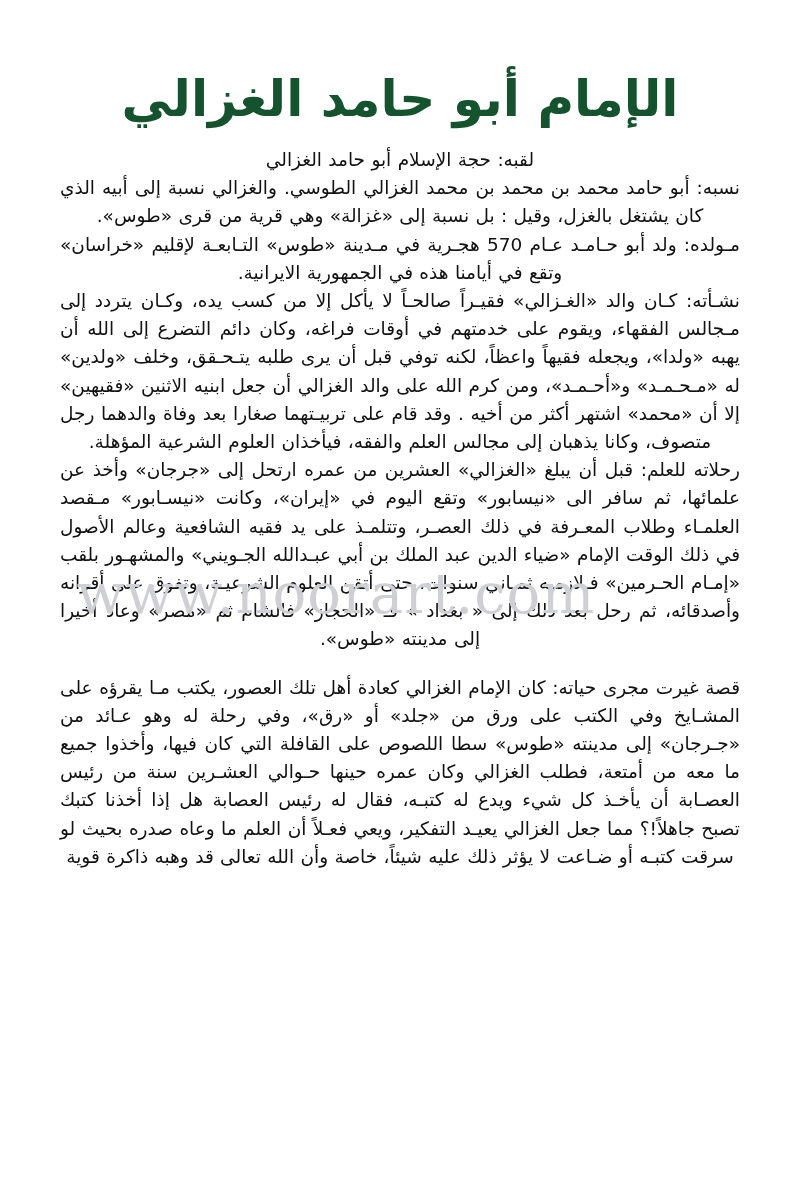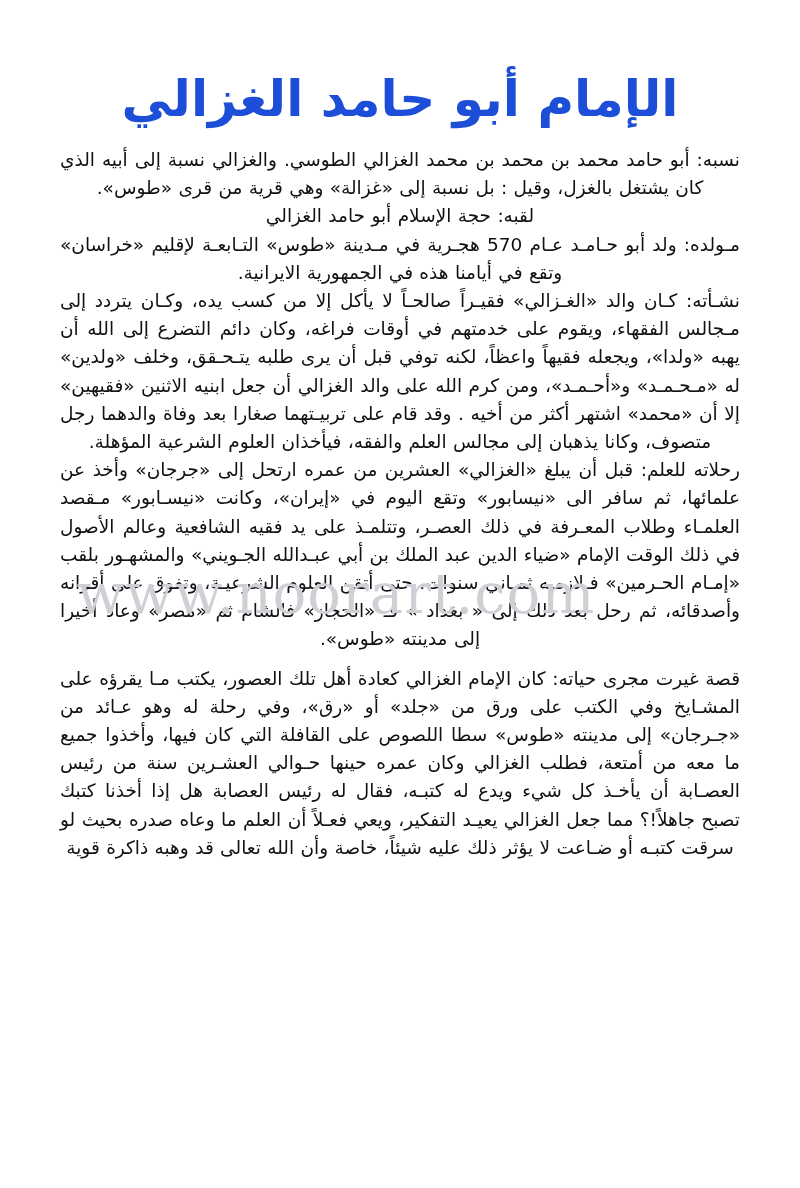--- a/index.html
+++ b/index.html
@@ -24,21 +24,21 @@
     position: absolute;
     top: 34px;
     left: 0;
     right: 0;
     text-align: center;
     font-family: "DejaVu Sans", "Liberation Sans", sans-serif;
     font-weight: bold;
     font-size: 50px;
     line-height: 1.25;
     letter-spacing: 0.5px;
-    color: #1d4ed8;
+    color: #14532d;
     direction: rtl;
     white-space: nowrap;
   }
 
   
   .watermark {
     position: absolute;
     top: 566px;
     left: 0;
     width: 672px;
@@ -77,37 +77,37 @@
     text-align-last: center;
   }
 
   
   .para.single {
     text-align: center;
     text-align-last: center;
   }
 
   .para.spaced-before {
-    margin-top: 11px;
+    margin-top: 20px;
   }
 </style>
 </head>
 <body>
 
 <div class="page">
 
   <h1 class="page-title">الإمام أبو حامد الغزالي</h1>
 
   <div class="watermark">www.noorart.com</div>
 
   <div class="body-text">
 
+    <p class="para single">لقبه: حجة الإسلام أبو حامد الغزالي</p>
+
     <p class="para">نسبه: أبو حامد محمد بن محمد بن محمد الغزالي الطوسي. والغزالي نسبة إلى أبيه الذي كان يشتغل بالغزل، وقيل : بل نسبة إلى «غزالة» وهي قرية من قرى «طوس».</p>
-
-    <p class="para single">لقبه: حجة الإسلام أبو حامد الغزالي</p>
 
     <p class="para">مـولده: ولد أبو حـامـد عـام 570 هجـرية في مـدينة «طوس» التـابعـة لإقليم «خراسان» وتقع في أيامنا هذه في الجمهورية الايرانية.</p>
 
     <p class="para">نشـأته: كـان والد «الغـزالي» فقيـراً صالحـاً لا يأكل إلا من كسب يده، وكـان يتردد إلى مـجالس الفقهاء، ويقوم على خدمتهم في أوقات فراغه، وكان دائم التضرع إلى الله أن يهبه «ولدا»، ويجعله فقيهاً واعظاً، لكنه توفي قبل أن يرى طلبه يتـحـقق، وخلف «ولدين» له «مـحـمـد» و«أحـمـد»، ومن كرم الله على والد الغزالي أن جعل ابنيه الاثنين «فقيهين» إلا أن «محمد» اشتهر أكثر من أخيه . وقد قام على تربيـتهما صغارا بعد وفاة والدهما رجل متصوف، وكانا يذهبان إلى مجالس العلم والفقه، فيأخذان العلوم الشرعية المؤهلة.</p>
 
     <p class="para">رحلاته للعلم: قبل أن يبلغ «الغزالي» العشرين من عمره ارتحل إلى «جرجان» وأخذ عن علمائها، ثم سافر الى «نيسابور» وتقع اليوم في «إيران»، وكانت «نيسـابور» مـقصد العلمـاء وطلاب المعـرفة في ذلك العصـر، وتتلمـذ على يد فقيه الشافعية وعالم الأصول في ذلك الوقت الإمام «ضياء الدين عبد الملك بن أبي عبـدالله الجـويني» والمشهـور بلقب «إمـام الحـرمين» فـلازمـه ثمـاني سنوات، حتى أتقن العلوم الشرعيـة، وتفوق على أقرانه وأصدقائه، ثم رحل بعد ذلك إلى « بغداد » فـ «الحجاز» فالشام ثم «مصر» وعاد أخيرا إلى مدينته «طوس».</p>
 
     <p class="para spaced-before">قصة غيرت مجرى حياته: كان الإمام الغزالي كعادة أهل تلك العصور، يكتب مـا يقرؤه على المشـايخ وفي الكتب على ورق من «جلد» أو «رق»، وفي رحلة له وهو عـائد من «جـرجان» إلى مدينته «طوس» سطا اللصوص على القافلة التي كان فيها، وأخذوا جميع ما معه من أمتعة، فطلب الغزالي وكان عمره حينها حـوالي العشـرين سنة من رئيس العصـابة أن يأخـذ كل شيء ويدع له كتبـه، فقال له رئيس العصابة هل إذا أخذنا كتبك تصبح جاهلاً!؟ مما جعل الغزالي يعيـد التفكير، ويعي فعـلاً أن العلم ما وعاه صدره بحيث لو سرقت كتبـه أو ضـاعت لا يؤثر ذلك عليه شيئاً، خاصة وأن الله تعالى قد وهبه ذاكرة قوية</p>
 
   </div>

